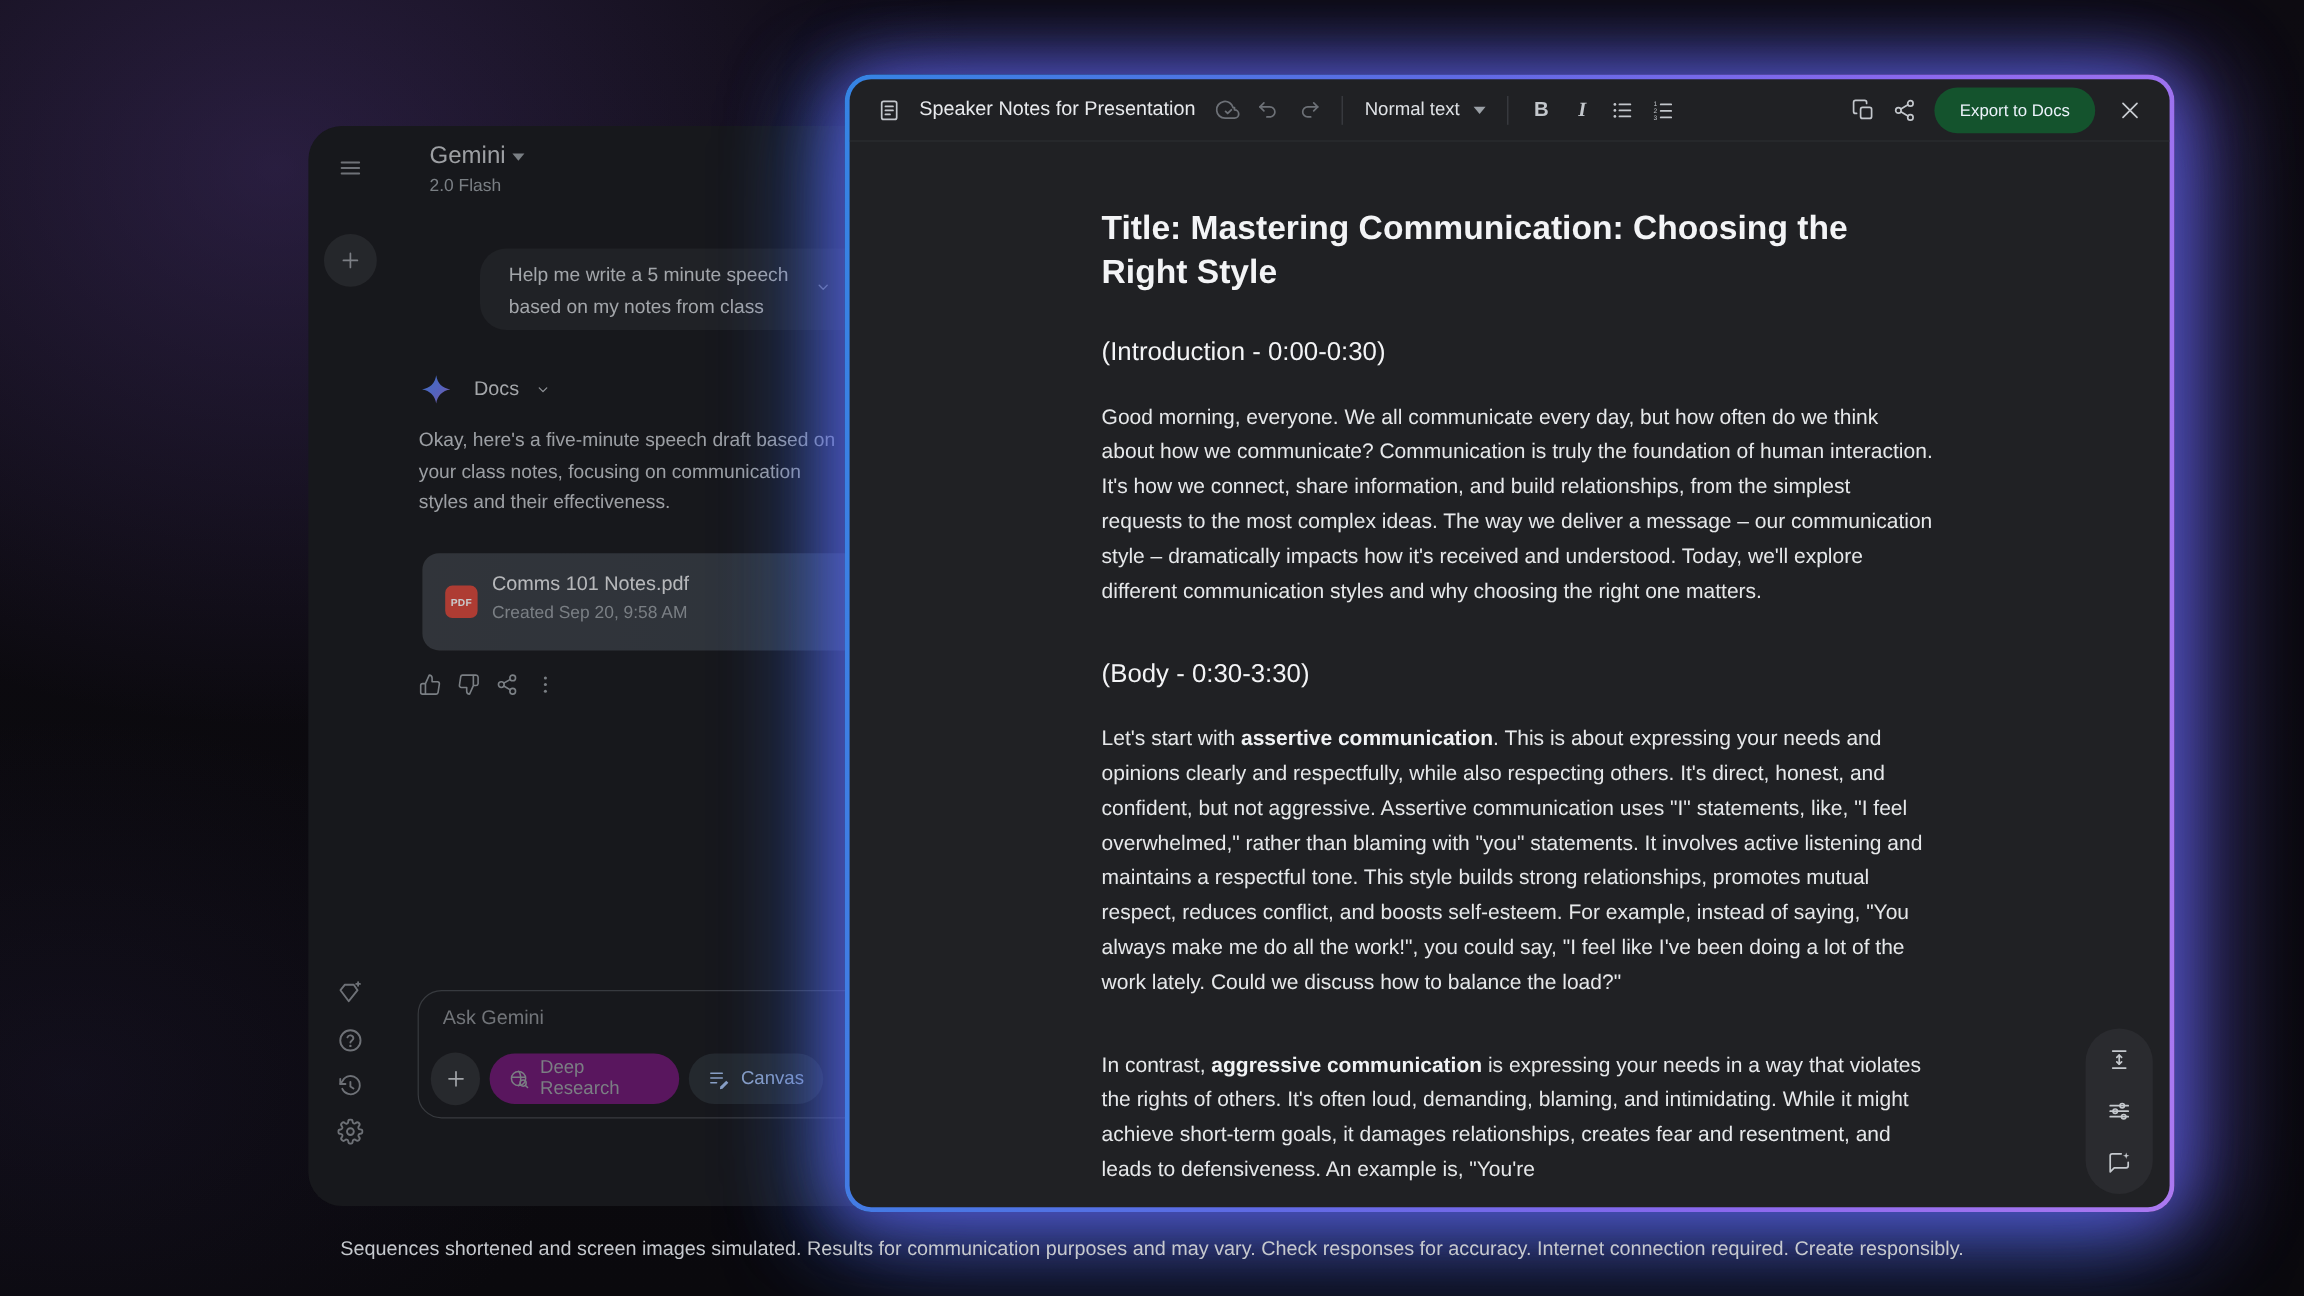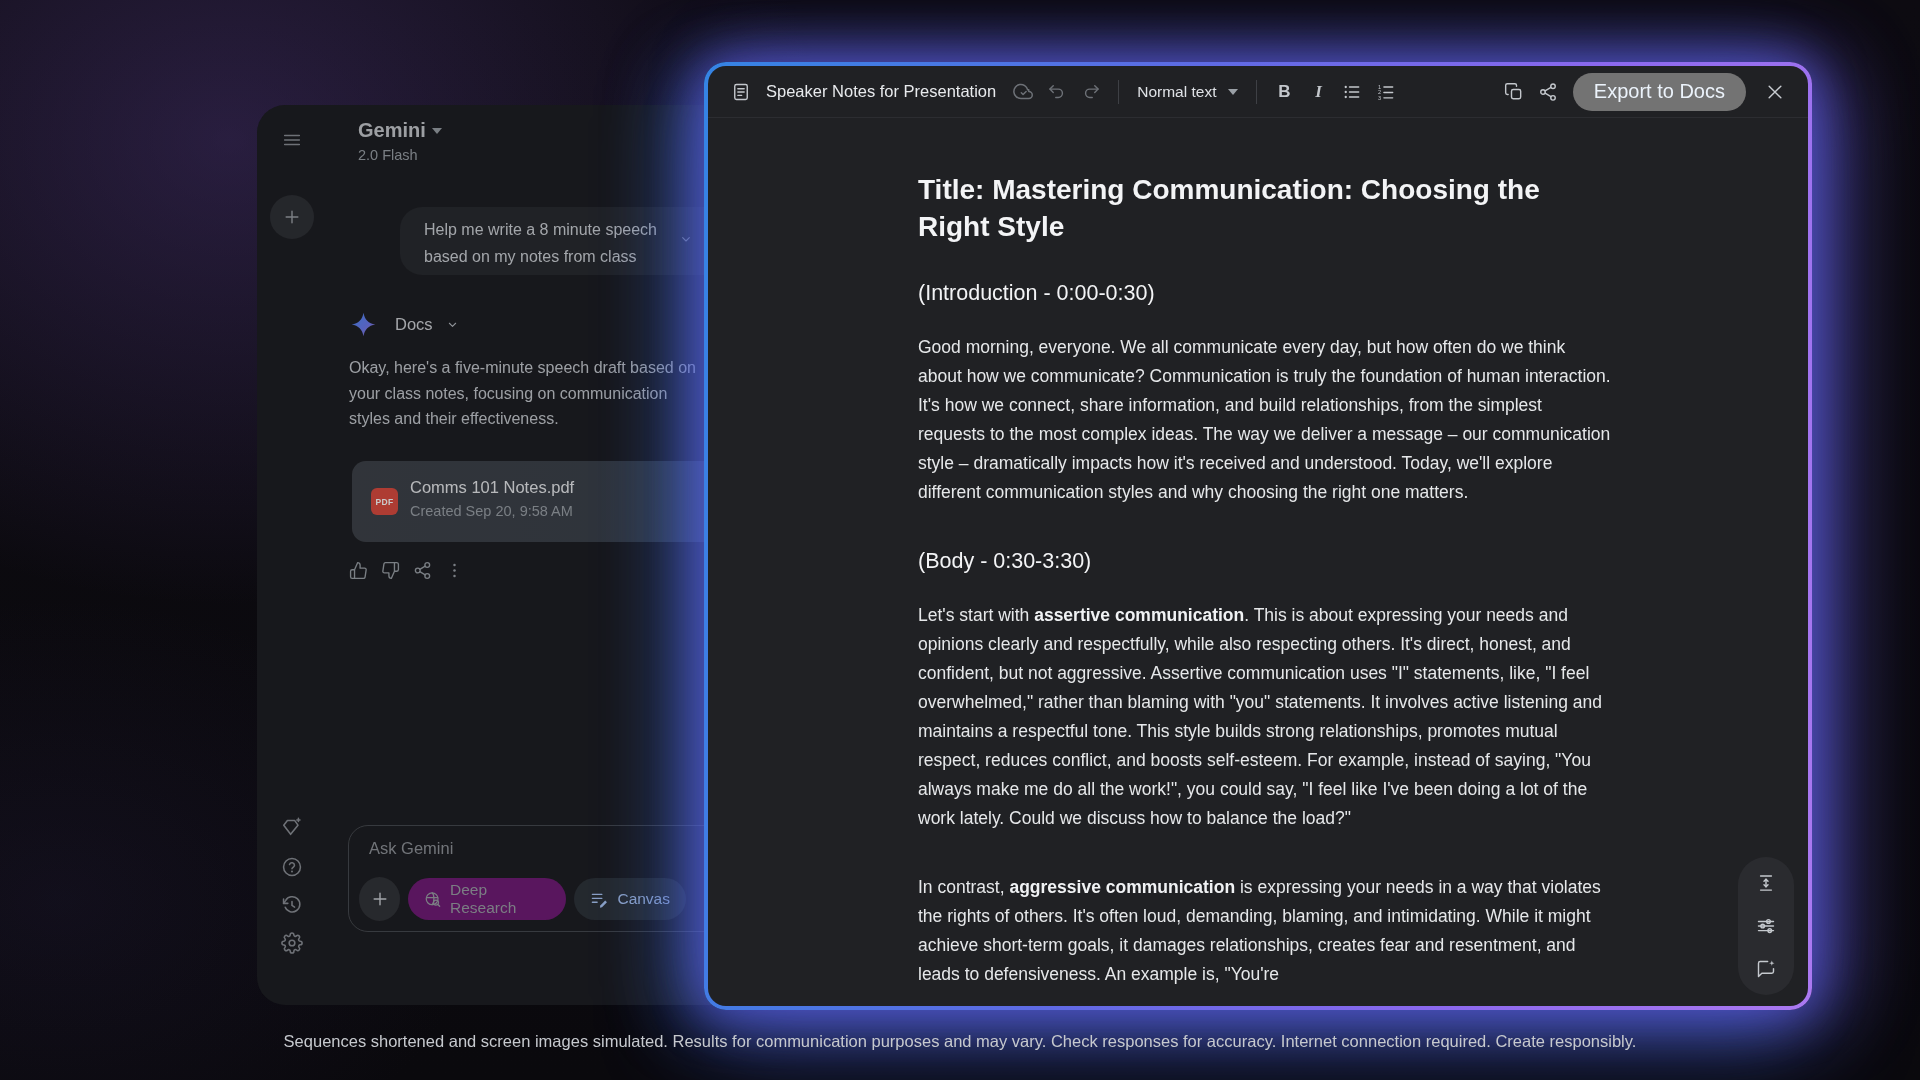--- a/index.html
+++ b/index.html
@@ -19,21 +19,21 @@
     position:absolute;left:257px;top:105px;width:461px;height:900px;
     background:#1c1d20;border-radius:28px 0 0 28px;overflow:hidden;
   }
   .gemini-panel::after{ 
     content:"";position:absolute;inset:0;background:rgba(8,8,12,0.22);pointer-events:none;
   }
   .rail-btn{position:absolute;left:18px;width:34px;height:34px;display:flex;align-items:center;justify-content:center;color:#8b8f95;}
   .plus-fab{position:absolute;left:13px;top:90px;width:44px;height:44px;border-radius:50%;
     background:#2e3034;display:flex;align-items:center;justify-content:center;color:#9da1a7;font-size:26px;font-weight:300;}
   .gem-head{position:absolute;left:101px;top:14px;}
-  .gem-title-row{display:flex;align-items:center;gap:6px;color:#c7cacE;font-size:20px;font-weight:bold;}
+  .gem-title-row{display:flex;align-items:center;gap:6px;color:#c7cacE;font-size:20px;}
   .gem-model{margin-top:5px;color:#9aa0a6;font-size:14.5px;}
   .caret{width:0;height:0;border-left:5px solid transparent;border-right:5px solid transparent;border-top:6px solid #9aa0a6;}
 
   .user-bubble{position:absolute;left:143px;top:102px;width:330px;height:68px;background:#27292d;border-radius:22px;}
   .user-bubble-text{position:absolute;left:24px;top:9px;width:248px;font-size:16px;line-height:27px;color:#ced2d6;}
   .bubble-chevron{position:absolute;right:36px;top:24px;color:#9aa0a6;}
 
   .docs-chip{position:absolute;left:93px;top:206px;display:flex;align-items:center;gap:18px;}
   .docs-chip .label{color:#d0d3d7;font-size:16.5px;}
   .docs-chip .chev{color:#b6bac0;margin-left:-6px;}
@@ -76,21 +76,21 @@
 
   .toolbar{height:52px;display:flex;align-items:center;padding:0 16px;border-bottom:1px solid #2c2d31;}
   .tb-icon{width:34px;height:34px;display:flex;align-items:center;justify-content:center;color:#c3c7cc;border-radius:50%;}
   .tb-icon.dim{color:#6d7177;}
   .doc-title{margin:0 10px 0 8px;font-size:16.5px;color:#e8eaed;font-weight:500;white-space:nowrap;}
   .tb-divider{width:1px;height:24px;background:#3e4045;margin:0 10px;}
   .style-select{display:flex;align-items:center;gap:12px;padding:0 8px;height:34px;}
   .style-select .val{font-size:15.5px;color:#dfe2e6;}
   .tb-letter{font-size:17px;color:#c3c7cc;}
   .tb-right{margin-left:auto;display:flex;align-items:center;}
-  .export-btn{height:38px;border-radius:19px;background:#737373;color:#ecf3fb;font-size:20px;font-weight:500;
+  .export-btn{height:38px;border-radius:19px;background:#14532d;color:#ecf3fb;font-size:14px;font-weight:500;
     display:flex;align-items:center;padding:0 21px;margin:0 12px 0 8px;white-space:nowrap;}
   .close-btn{width:34px;height:34px;display:flex;align-items:center;justify-content:center;color:#c8ccd1;}
 
   .doc-scroll{position:absolute;top:53px;left:0;right:0;bottom:0;overflow:hidden;}
   .doc-body{margin:52px 196px 0 210px;color:#e6e8ea;}
   .doc-h1{margin:0 0 34px;font-size:28px;line-height:37px;font-weight:700;color:#f3f4f6;}
   .doc-h2{margin:0 0 26px;font-size:21.5px;line-height:28px;font-weight:400;color:#f3f4f6;}
   .doc-p{margin:0 0 40px;font-size:17.5px;line-height:29px;font-weight:400;}
   .doc-p b{font-weight:700;color:#f0f2f4;}
 
@@ -125,21 +125,21 @@
 
     <div class="gem-head">
       <div class="gem-title-row">
         <span>Gemini</span>
         <span class="caret"></span>
       </div>
       <div class="gem-model">2.0 Flash</div>
     </div>
 
     <div class="user-bubble">
-      <div class="user-bubble-text">Help me write a 8 minute speech based on my notes from class</div>
+      <div class="user-bubble-text">Help me write a 5 minute speech based on my notes from class</div>
       <div class="bubble-chevron">
         <svg width="16" height="16" viewBox="0 0 24 24">
           <path class="st" d="m7 10 5 5 5-5"></path>
         </svg>
       </div>
     </div>
 
     <div class="docs-chip">
       <svg width="27" height="27" viewBox="0 0 24 24">
         <defs>

